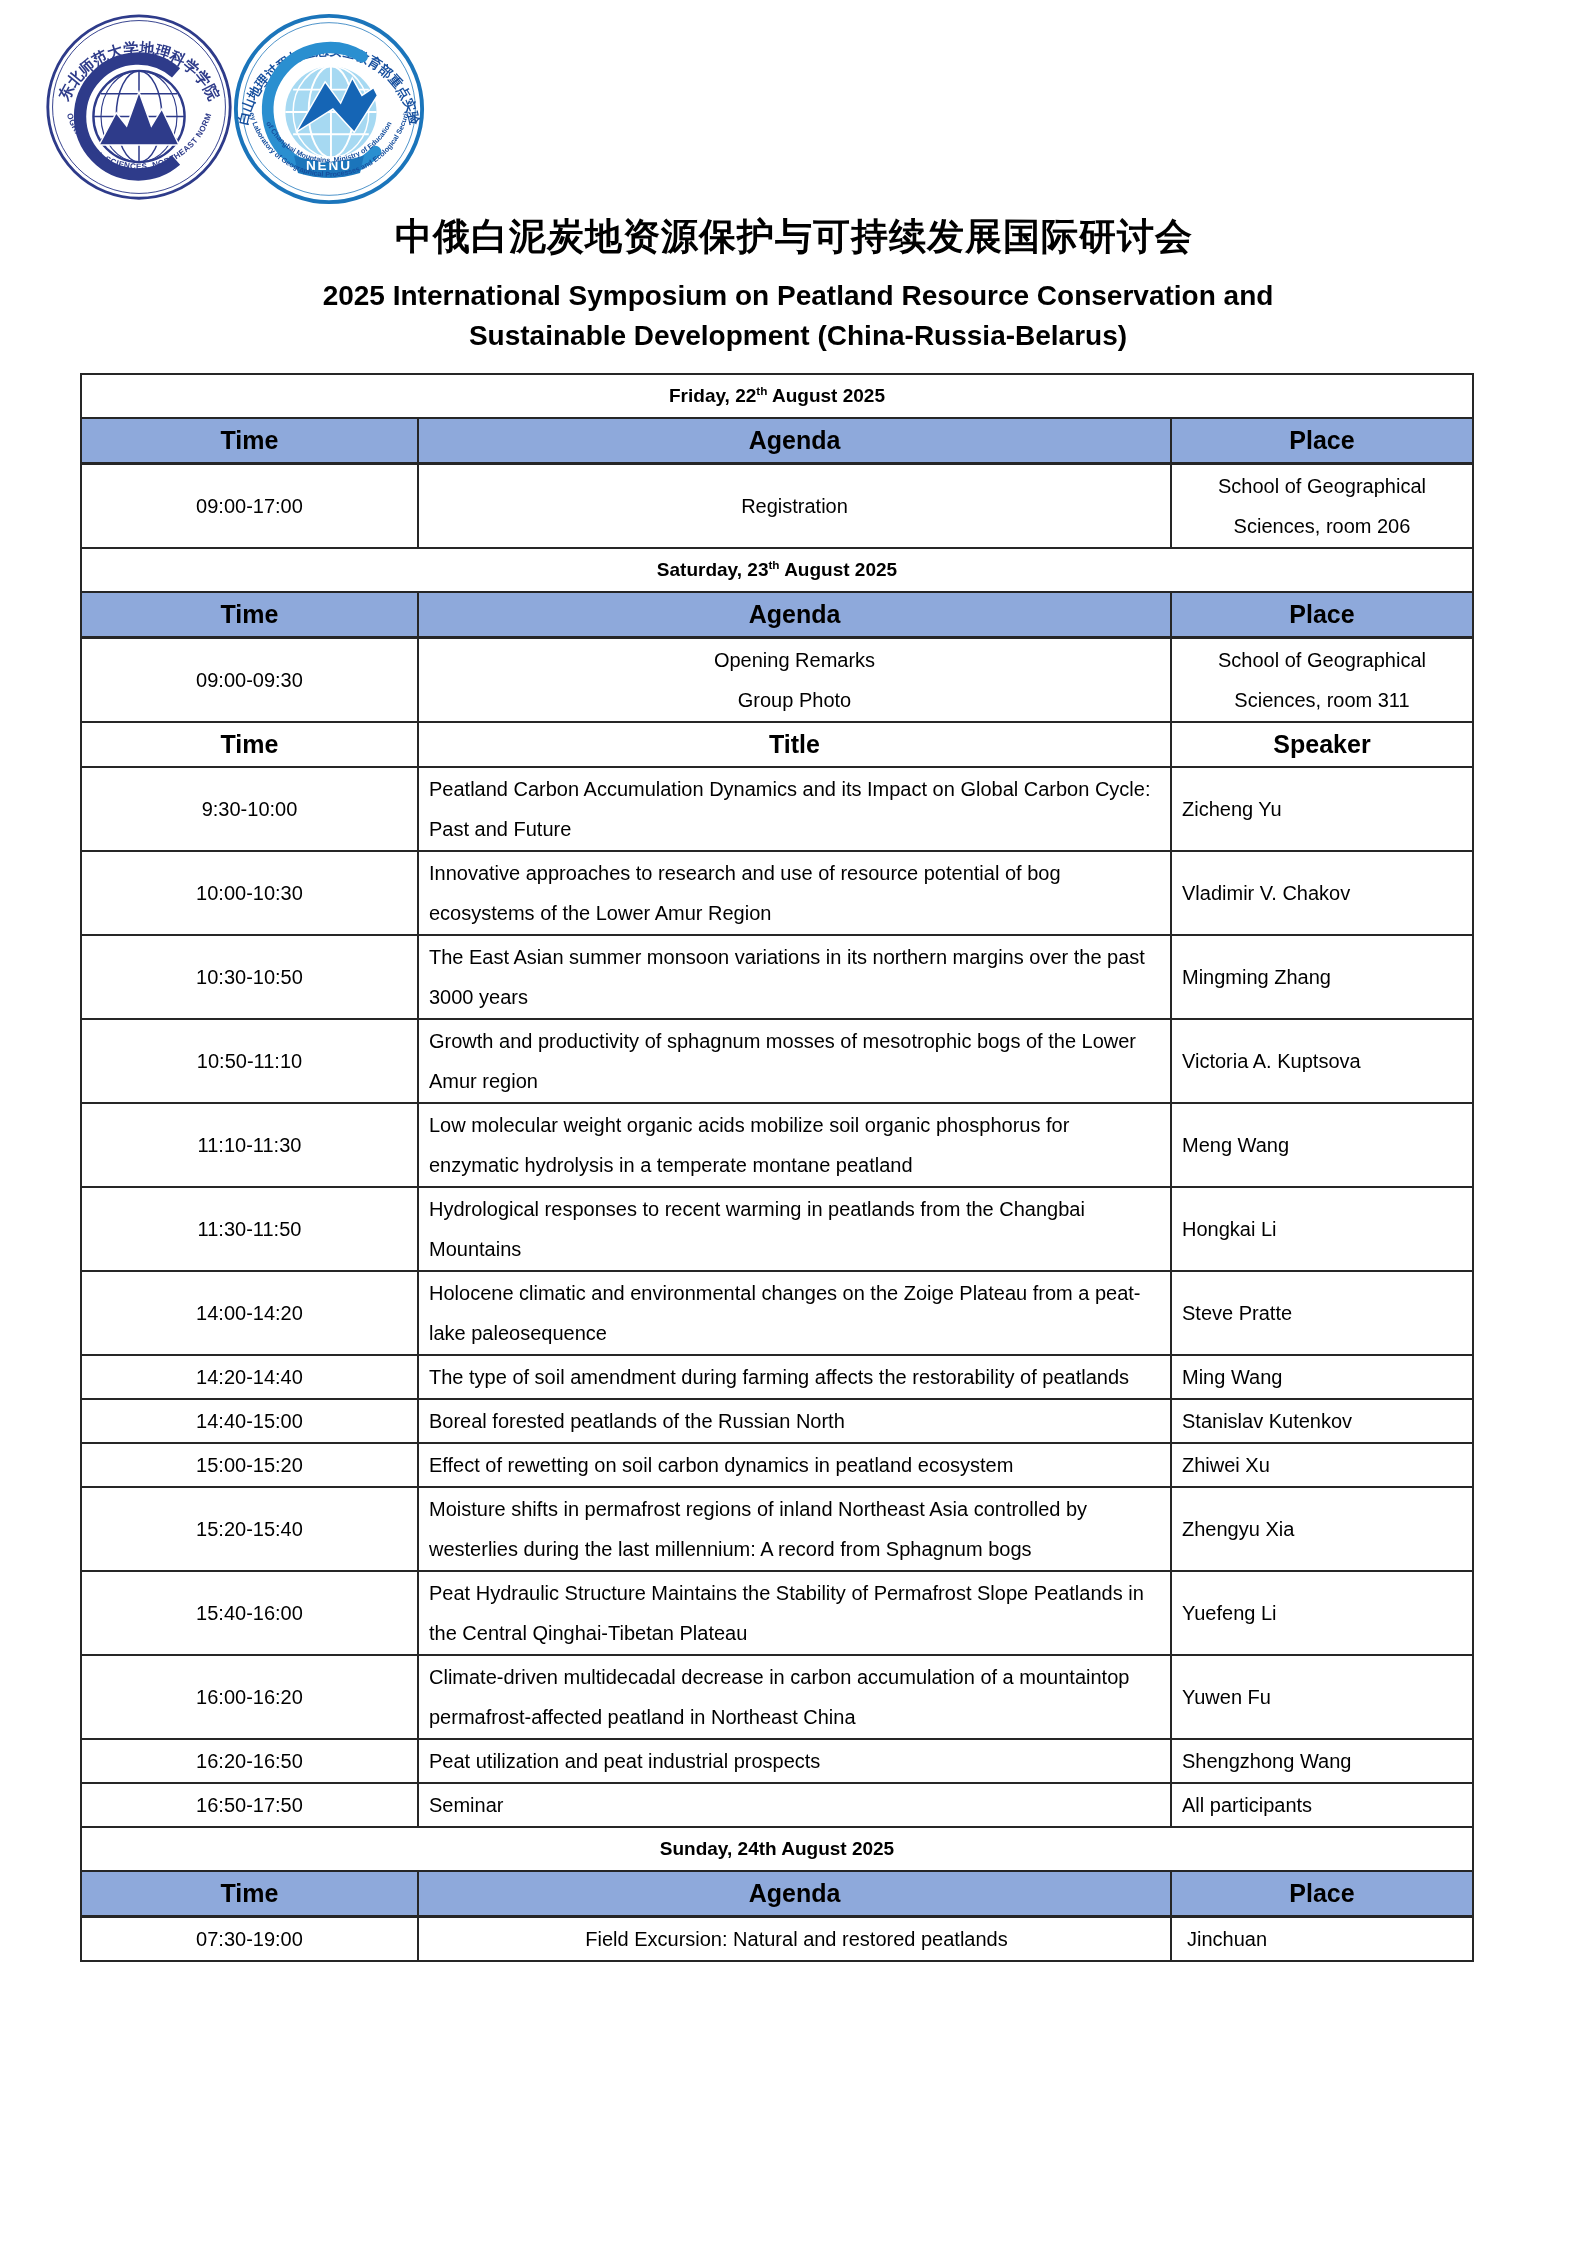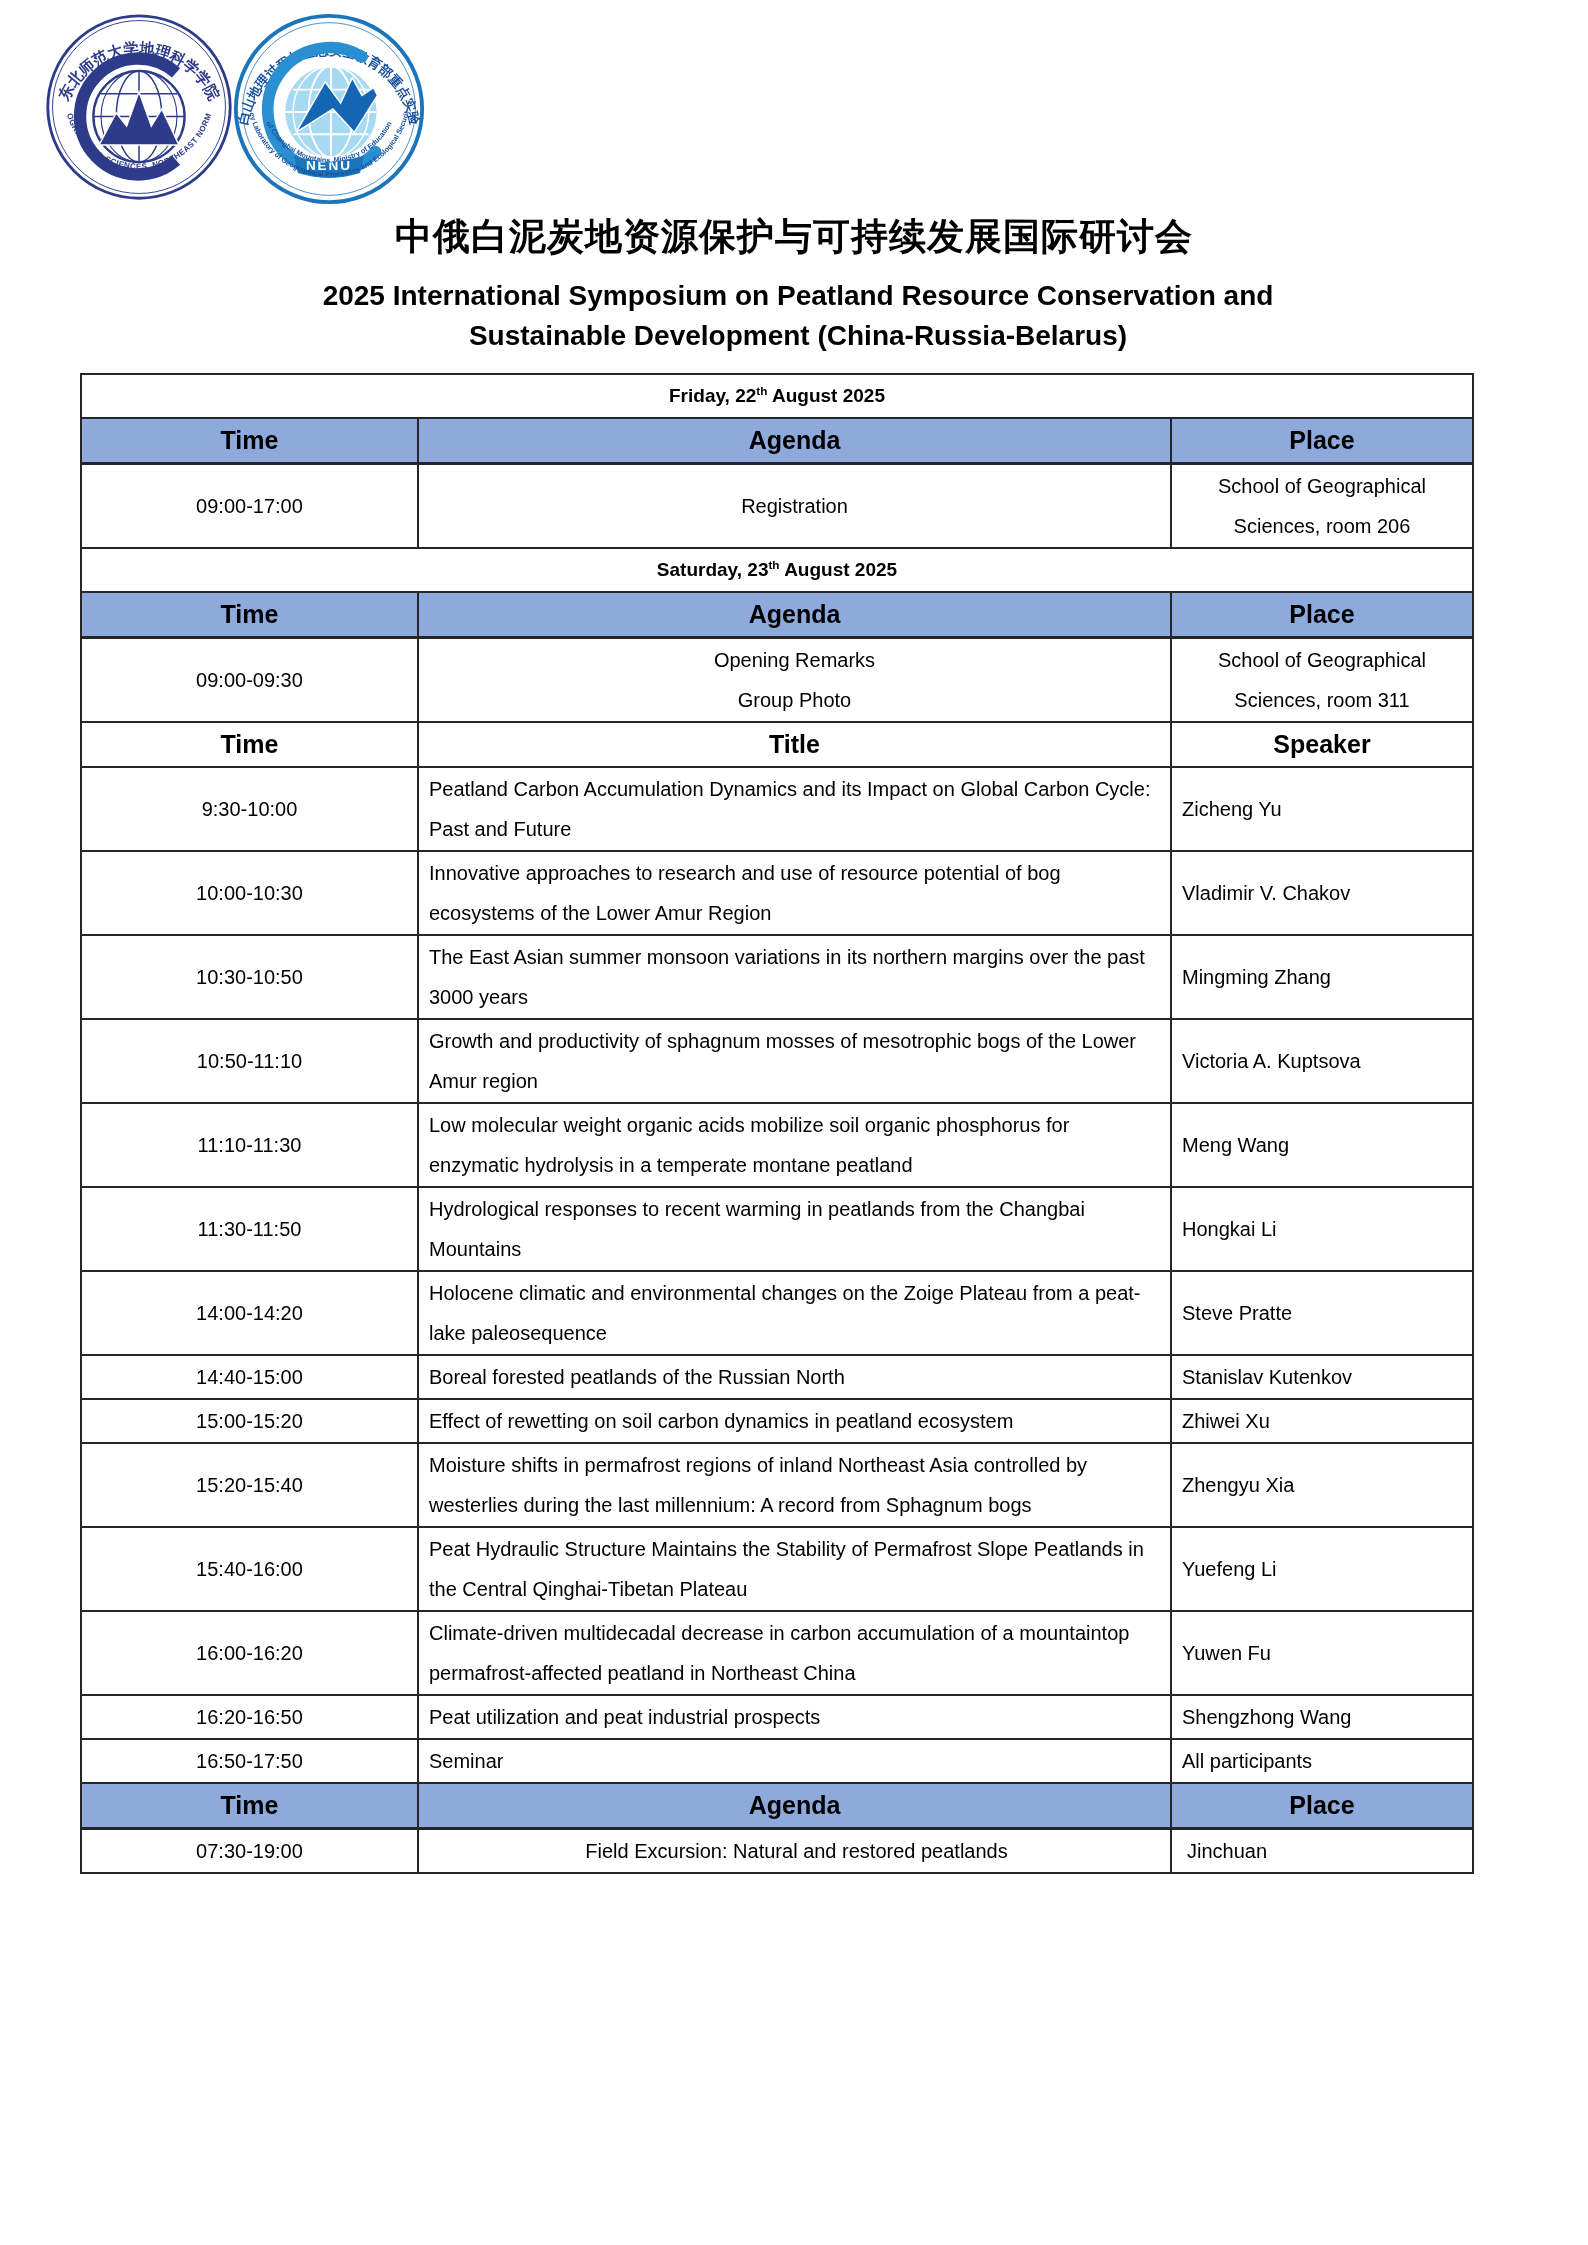--- a/index.html
+++ b/index.html
@@ -149,20 +149,25 @@
           <td class="c-time">11:30-11:50</td>
           <td class="c-title">Hydrological responses to recent warming in peatlands from the Changbai Mountains</td>
           <td class="c-speaker">Hongkai Li</td>
         </tr>
         <tr class="talk">
           <td class="c-time">14:00-14:20</td>
           <td class="c-title">Holocene climatic and environmental changes on the Zoige Plateau from a peat-lake paleosequence</td>
           <td class="c-speaker">Steve Pratte</td>
         </tr>
         <tr class="talk">
+          <td class="c-time">14:20-14:40</td>
+          <td class="c-title">The type of soil amendment during farming affects the restorability of peatlands</td>
+          <td class="c-speaker">Ming Wang</td>
+        </tr>
+        <tr class="talk">
           <td class="c-time">14:40-15:00</td>
           <td class="c-title">Boreal forested peatlands of the Russian North</td>
           <td class="c-speaker">Stanislav Kutenkov</td>
         </tr>
         <tr class="talk">
           <td class="c-time">15:00-15:20</td>
           <td class="c-title">Effect of rewetting on soil carbon dynamics in peatland ecosystem</td>
           <td class="c-speaker">Zhiwei Xu</td>
         </tr>
         <tr class="talk">
@@ -182,20 +187,23 @@
         </tr>
         <tr class="talk">
           <td class="c-time">16:20-16:50</td>
           <td class="c-title">Peat utilization and peat industrial prospects</td>
           <td class="c-speaker">Shengzhong Wang</td>
         </tr>
         <tr class="talk">
           <td class="c-time">16:50-17:50</td>
           <td class="c-title">Seminar</td>
           <td class="c-speaker">All participants</td>
+        </tr>
+        <tr class="day">
+          <td colspan="3">Sunday, 24th August 2025</td>
         </tr>
         <tr class="head blue">
           <td>Time</td>
           <td>Agenda</td>
           <td>Place</td>
         </tr>
         <tr class="entry left">
           <td class="c-time">07:30-19:00</td>
           <td class="c-agenda">Field Excursion: Natural and restored peatlands</td>
           <td class="c-place">Jinchuan</td>

